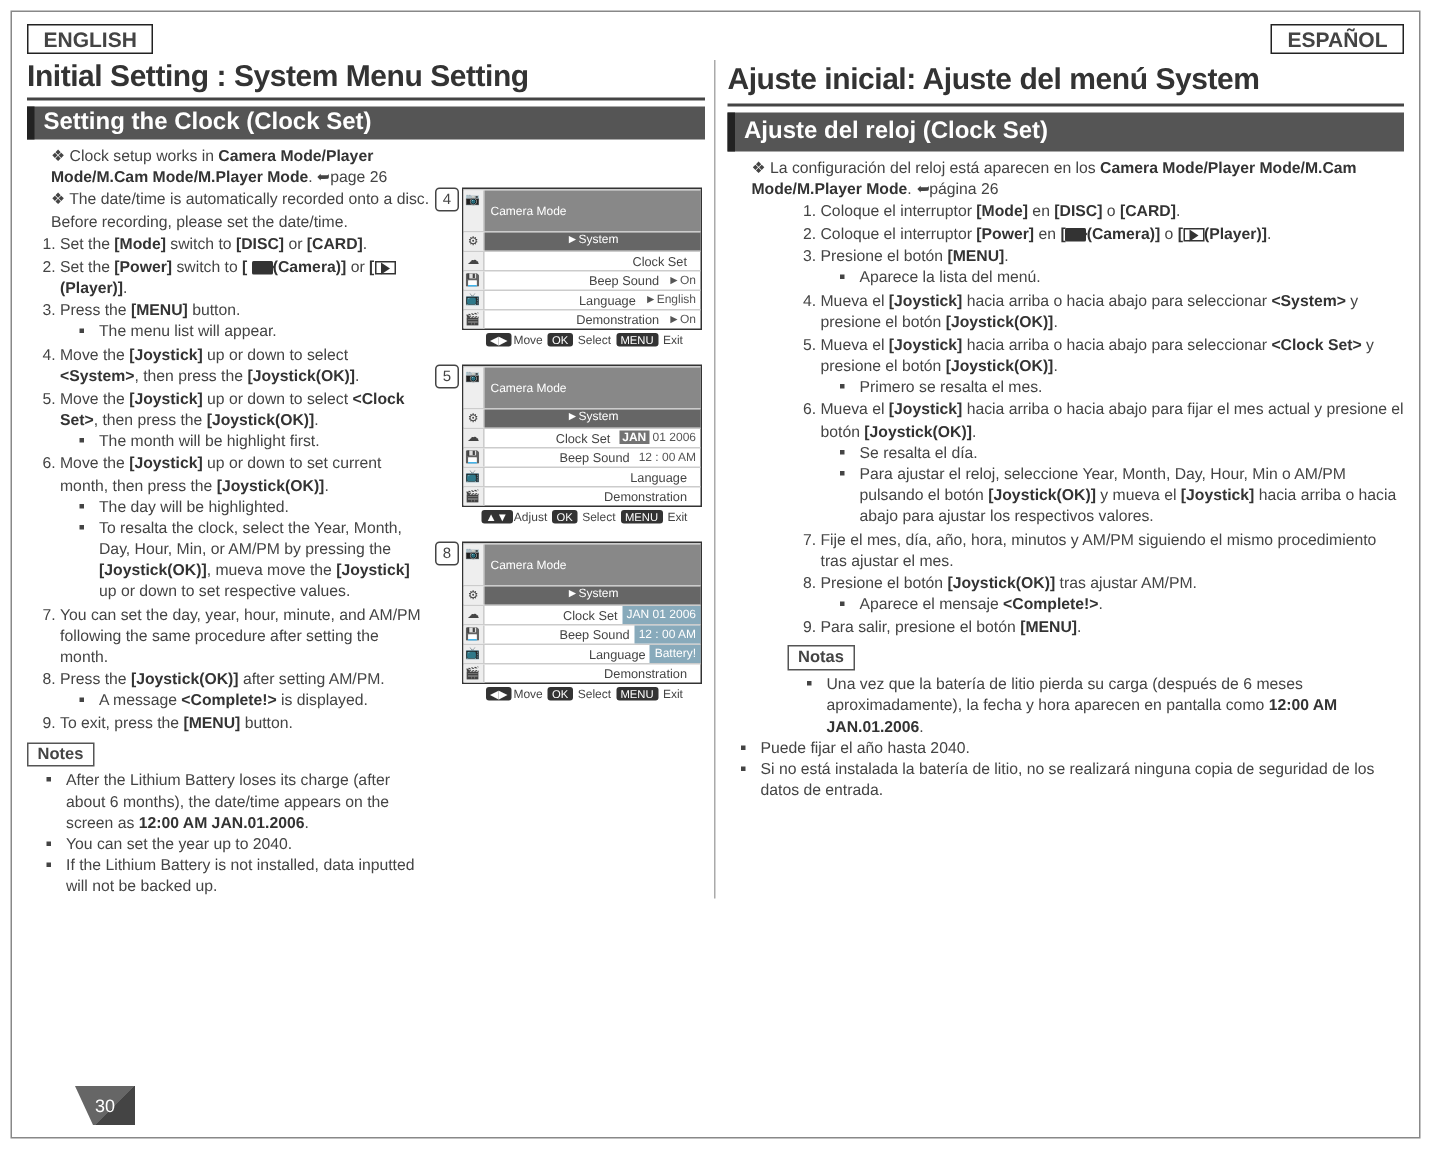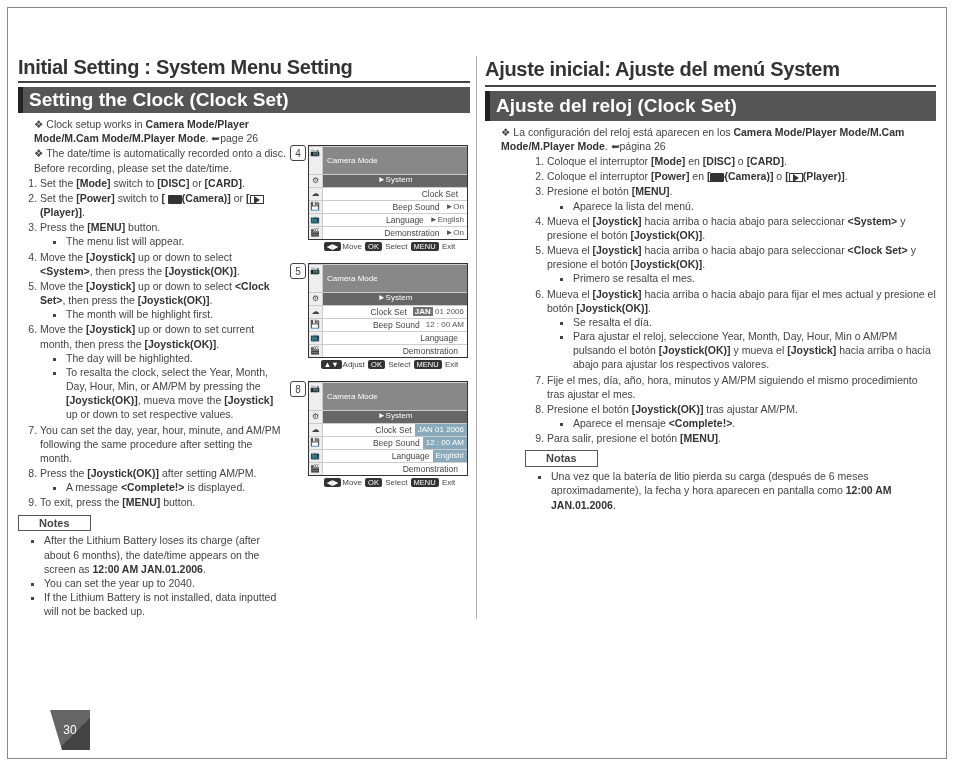--- a/index.html
+++ b/index.html
@@ -1,61 +1,65 @@
 <!DOCTYPE html>
 <html><head>
 <meta charset="utf-8">
 <style>
   * { box-sizing: border-box; margin: 0; padding: 0; }
   body { font-family: Arial, Helvetica, sans-serif; background: #fff; width: 954px; height: 766px; position: relative; color: #444; }
   .page { border: 1px solid #888; width: 940px; height: 752px; margin: 7px; padding: 8px 10px 6px; position: relative; }
   .langrow { display: flex; justify-content: space-between; margin-bottom: 4px; }
   .lang { border: 1px solid #222; padding: 1px 10px; font-weight: bold; font-size: 14px; }
   .cols { display: flex; gap: 0; }
-  .col { width: 50%; position: relative; margin-top: 40px; }
+  .col { width: 50%; position: relative; }
   .col.left { border-right: 1px solid #aaa; padding-right: 6px; }
   .col.right { padding-left: 8px; }
   h1 { font-size: 20px; font-weight: bold; color: #333; border-bottom: 2px solid #444; padding-bottom: 2px; margin-bottom: 4px; letter-spacing: -0.3px; }
-  .sect { background: #555; color: #fff; font-weight: bold; font-size: 19px; padding: 2px 6px; margin-bottom: 4px; border-left: 5px solid #222; }
+  .sect { background: #555; color: #fff; font-weight: bold; font-size: 16px; padding: 2px 6px; margin-bottom: 4px; border-left: 5px solid #222; }
   .body { font-size: 10.5px; line-height: 1.35; color: #444; }
   .bul { padding-left: 16px; }
   .bul li { margin-bottom: 1px; }
   .dia { list-style: none; }
   .dia > li::before { content: "❖ "; }
   ol.num { padding-left: 22px; }
   ol.num > li { margin-bottom: 1px; }
   ul.sq { list-style: square; padding-left: 26px; }
-  .notes { border: 1px solid #555; display: inline-block; padding: 0 20px; font-weight: bold; font-size: 11px; margin: 4px 0 2px; background:#fff; }
+  .notes { border: 1px solid #555; display: inline-block; padding: 0 6px; font-weight: bold; font-size: 11px; margin: 4px 0 2px; background:#fff; }
   b { font-weight: bold; color: #333; }
   .leftwrap { display: flex; }
   .lefttext { flex: 1 1 auto; }
   .screens { width: 180px; flex: 0 0 180px; display: flex; flex-direction: column; gap: 10px; margin-left: 4px; margin-top: 28px; }
   .numcircle { width: 16px; height: 16px; border: 1px solid #444; border-radius: 3px; display: inline-flex; align-items: center; justify-content: center; font-size: 10px; color: #444; position: absolute; left: -18px; }
   .scrblock { position: relative; margin-left: 18px; }
   .lcd { border: 1px solid #333; width: 160px; font-size: 8.5px; background: #fff; }
   .lcd .hdr { background: #888; color: #fff; padding: 9px 4px; font-size: 8px; }
   .lcd .sys { background: #666; color: #fff; padding: 0 4px; font-size: 8px; text-align: center; }
   .lcd .row { display: flex; border-top: 1px solid #ccc; }
   .lcd .ic { width: 14px; text-align: center; background: #eee; border-right: 1px solid #ccc; font-size: 8px; line-height: 12px; }
   .lcd .lab { flex: 1; padding: 0 3px; line-height: 12px; text-align: right; }
   .lcd .val { padding: 0 3px; font-size: 8px; color: #555; line-height: 12px; }
   .lcd .val.hl { background: #737373; color: #fff; padding: 0 2px; font-weight: bold; }
   .lcdfoot { font-size: 8px; text-align: center; padding: 2px 0; }
   .lcdfoot .pill { background: #333; color: #fff; border-radius: 2px; padding: 0 3px; margin: 0 1px; font-size: 7.5px; }
-  .pagefoot { position: absolute; left: 42px; bottom: 8px; width: 40px; height: 40px; background: linear-gradient(135deg,#666 60%,#444 60%); color: #fff; font-size: 12px; display: flex; align-items: center; justify-content: center; clip-path: polygon(0 0,100% 0,100% 100%,30% 100%); }
+  .pagefoot { position: absolute; left: 42px; bottom: 8px; width: 40px; height: 26px; background: linear-gradient(135deg,#666 60%,#444 60%); color: #fff; font-size: 12px; display: flex; align-items: center; justify-content: center; clip-path: polygon(0 0,100% 0,100% 100%,30% 100%); }
   .camicon { display:inline-block; width:14px; height:9px; background:#333; border-radius:1px; vertical-align:middle; position:relative; }
   .camicon::after{content:"";position:absolute;right:-4px;top:1px;border:3px solid transparent;border-left-color:#333;}
   .playicon{display:inline-block;width:14px;height:9px;border:1px solid #333;vertical-align:middle;position:relative;}
   .playicon::after{content:"";position:absolute;left:3px;top:0px;border:4px solid transparent;border-left:6px solid #333;}
   .arrow{display:inline-block;transform:scaleX(-1);}
 </style>
 </head>
 <body>
 
 <div class="page">
+  <div class="langrow">
+    <div class="lang">ENGLISH</div>
+    <div class="lang">ESPAÑOL</div>
+  </div>
   <div class="cols">
 
     <div class="col left">
       <h1>Initial Setting : System Menu Setting</h1>
       <div class="sect">Setting the Clock (Clock Set)</div>
       <div class="leftwrap">
         <div class="lefttext body">
           <ul class="bul dia">
             <li><span>Clock setup works in </span><b>Camera Mode/Player Mode/M.Cam Mode/M.Player Mode</b><span>. </span><span class="arrow">➥</span><span>page 26</span></li>
             <li>The date/time is automatically recorded onto a disc. Before recording, please set the date/time.</li>
@@ -185,21 +189,21 @@
                   <div class="val" style="background:#8ab;color:#fff">JAN  01  2006</div>
                 </div>
               <div class="row">
                   <div class="ic">💾</div>
                   <div class="lab">Beep Sound</div>
                   <div class="val" style="background:#8ab;color:#fff">12  :  00   AM</div>
                 </div>
               <div class="row">
                   <div class="ic">📺</div>
                   <div class="lab">Language</div>
-                  <div class="val" style="background:#8ab;color:#fff">English!</div>
+                  <div class="val" style="background:#8ab;color:#fff">Battery!</div>
                 </div>
               <div class="row">
                   <div class="ic">🎬</div>
                   <div class="lab">Demonstration</div>
                   <div class="val"></div>
                 </div>
             </div>
             <div class="lcdfoot"><span class="pill">◀▶</span><span>Move</span> <span class="pill">OK</span> <span>Select</span> <span class="pill">MENU</span> <span>Exit</span></div>
           </div>
         </div>
@@ -237,16 +241,20 @@
           <ul class="sq">
               <li><span>Aparece el mensaje </span><b>&lt;Complete!&gt;</b><span>.</span></li>
             </ul>
         </li>
         <li><span>Para salir, presione el botón </span><b>[MENU]</b><span>.</span></li>
       </ol>
       <div style="padding-left:40px"><div class="notes">Notas</div></div>
       <ul class="sq" style="padding-left:66px">
         <li><span>Una vez que la batería de litio pierda su carga (después de 6 meses aproximadamente), la fecha y hora aparecen en pantalla como </span><b>12:00 AM JAN.01.2006</b><span>.</span></li>
       </ul>
+      <ul class="sq" style="padding-left:22px">
+        <li>Puede fijar el año hasta 2040.</li>
+        <li>Si no está instalada la batería de litio, no se realizará ninguna copia de seguridad de los datos de entrada.</li>
+      </ul>
     </div>
   </div>
   <div class="pagefoot">30</div>
 </div>
 
 </body></html>

